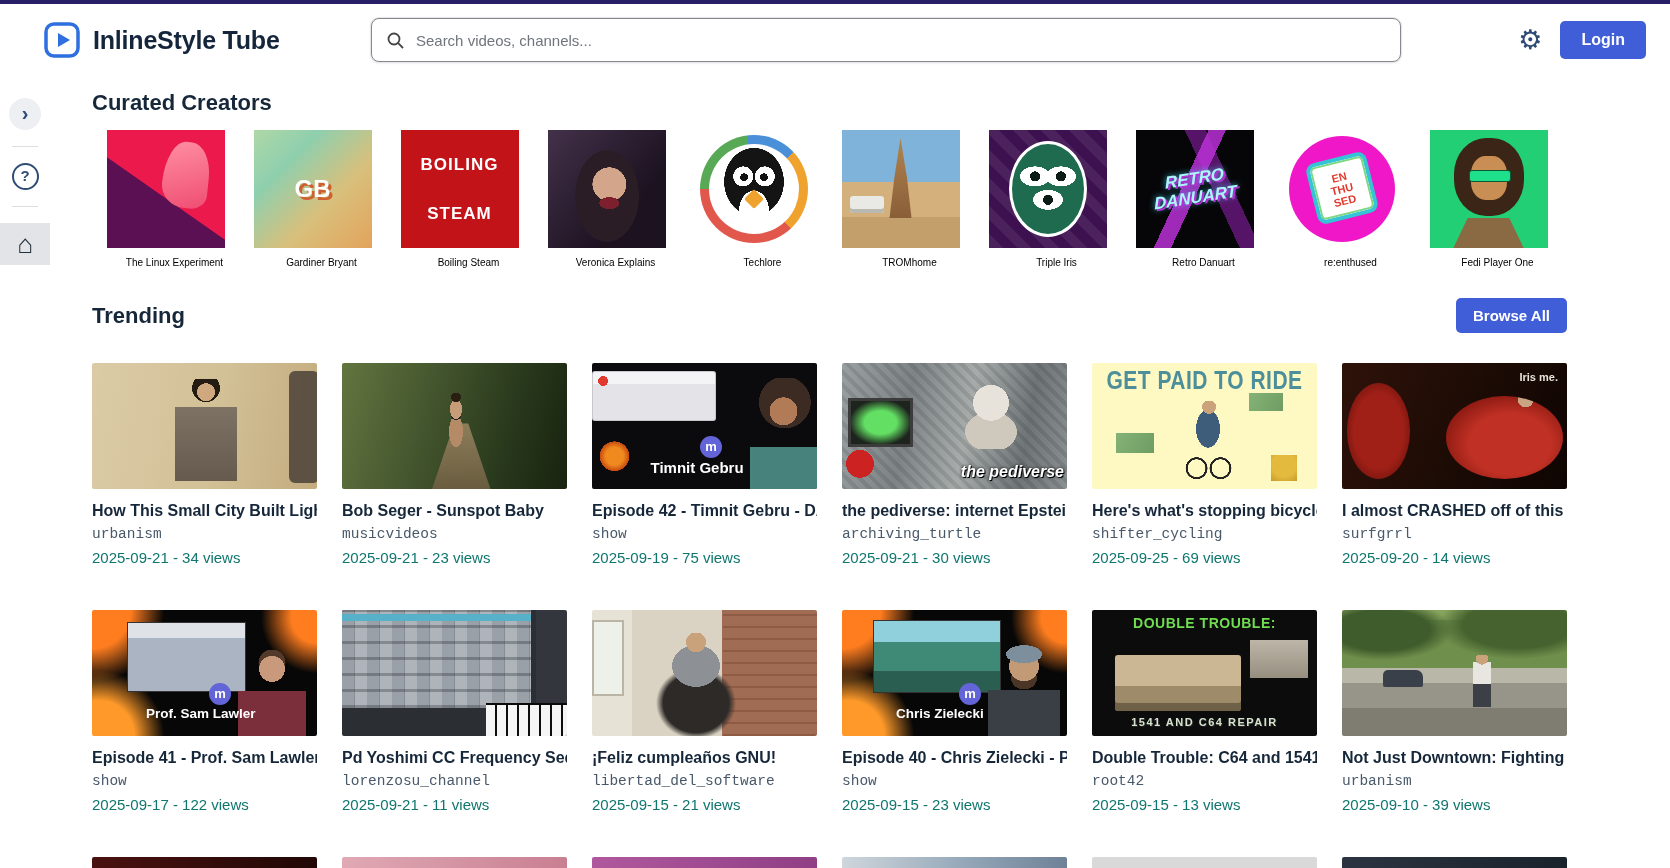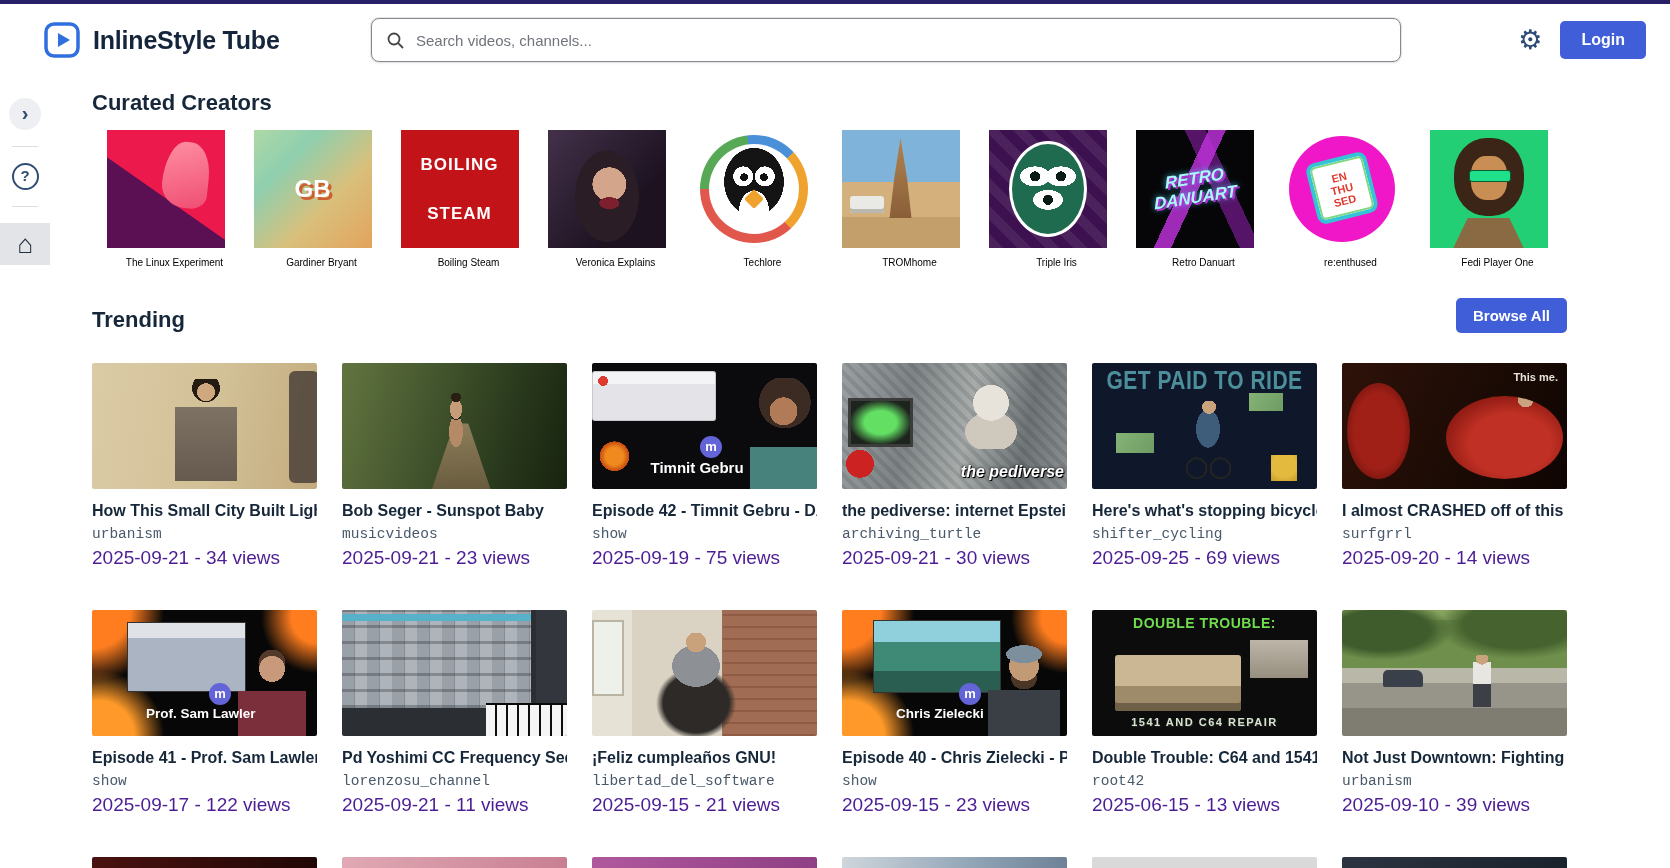--- a/index.html
+++ b/index.html
@@ -107,32 +107,32 @@
   .av9 .av-text { color:#e03a2e; font-size:11px; line-height:1.1; transform:rotate(-14deg); }
   .av10 { background:#23cf74; }
   .av10 .s1 { left:24px; top:8px; width:70px; height:78px; background:#3a2516; border-radius:46%; }
   .av10 .s2 { left:41px; top:26px; width:36px; height:44px; background:#c98e54; border-radius:40%; }
   .av10 .s2::after { content:""; position:absolute; left:-2px; top:14px; width:40px; height:10px;
     background:#1fe08a; border:1.5px solid #0b5a36; border-radius:3px; }
   .av10::after { content:""; position:absolute; left:19px; bottom:0; width:80px; height:30px;
     background:#8a6a42; clip-path:polygon(6% 100%,24% 0,76% 0,94% 100%); }
 
   
-  .sec-head { display:flex; align-items:flex-end; justify-content:space-between; margin-top:30px; width:1475px; }
+  .sec-head { display:flex; align-items:center; justify-content:space-between; margin-top:30px; width:1475px; }
   .browse { background:#3f5ed7; color:#fff; font-size:15px; font-weight:700;
     padding:9px 17px; border-radius:5px; }
   .videos-grid { display:grid; grid-template-columns:repeat(6,225px); column-gap:25px; row-gap:44px;
     margin-top:30px; width:1475px; }
   .vcard { cursor:pointer; }
   .thumb { position:relative; width:225px; height:126px; overflow:hidden; border-radius:2px; background:#ccc; }
   .thumb i { position:absolute; display:block; }
   .vtitle { margin-top:12px; font-size:16px; font-weight:700; color:#16273a; line-height:20px;
     white-space:nowrap; overflow:hidden; }
   .vchannel { margin-top:4px; font-size:14.5px; color:#49596a; line-height:18px; white-space:nowrap; overflow:hidden;font-family:Liberation Mono, monospace; }
-  .vmeta { margin-top:6px; font-size:19px; color:#4c1d95; line-height:17px; white-space:nowrap; }
+  .vmeta { margin-top:6px; font-size:15px; color:#0f766e; line-height:17px; white-space:nowrap; }
   .ov { position:absolute; font-weight:700; color:#fff; white-space:nowrap; z-index:4; }
   .ov2 { position:absolute; white-space:nowrap; z-index:4; }
   .m-badge { position:absolute; left:52%; top:58%; width:22px; height:22px; border-radius:50%;
     background:#6364d8; color:#fff; font-weight:700; font-size:13px; line-height:22px; text-align:center; z-index:5; }
 
   .t1 { background:linear-gradient(100deg,#dbcba6 0%,#d2c096 55%,#c3ab7e 100%); }
   .t1 .d1 { left:37%; top:13%; width:62px; height:102px;
     background-image:
       radial-gradient(circle 9px at 50% 13%, #cfa87f 0 99%, transparent),
       radial-gradient(circle 14px at 50% 9%, #241b13 0 99%, transparent),
@@ -171,21 +171,21 @@
       linear-gradient(100deg,#9aa0a2,#7e8486 30%,#a7acab 55%,#6f7577 80%,#8b9092); }
   .t4 .d1 { left:4%; top:30%; width:26%; height:34%;
     background:radial-gradient(#63e063 0 38%, #1d241d 75%); box-shadow:0 0 0 3px #3c3c3c; }
   .t4 .d2 { right:22%; top:16%; width:24%; height:52%;
     background-image:
       radial-gradient(circle 18px at 50% 30%, #e8e3da 0 99%, transparent),
       radial-gradient(ellipse 26px 20px at 50% 74%, #cfc9bd 0 99%, transparent); }
   .t4 .ov { right:3px; bottom:8px; font-size:16px; font-style:italic;
     text-shadow:0 0 3px #000, 1px 1px 0 #000; }
 
-  .t5 { background:#0f172a; }
+  .t5 { background:#fef9c3; }
   .t5 .ov { top:5px; left:50%; transform:translateX(-50%) scaleY(1.22);
     color:#4d8e9b; font-size:21px; font-weight:800; letter-spacing:.5px; }
   .t5 .d1 { left:40%; top:30%; width:52px; height:84px;
     background-image:
       radial-gradient(circle 7px at 52% 7%, #caa27c 0 99%, transparent),
       radial-gradient(ellipse 12px 19px at 50% 33%, #3e5d7a 0 99%, transparent),
       radial-gradient(circle 15px at 28% 80%, transparent 58%, #222 60% 72%, transparent 74%),
       radial-gradient(circle 15px at 74% 80%, transparent 58%, #222 60% 72%, transparent 74%); }
   .t5 .d2 { inset:0;
     background-image:
@@ -458,21 +458,21 @@
       </div>
       <h3 class="vtitle">Here's what's stopping bicycle c</h3>
       <div class="vchannel">shifter_cycling</div>
       <div class="vmeta">2025-09-25 - 69 views</div>
     </article>
 
     <article class="vcard">
       <div class="thumb t6">
         <i class="d1"></i>
           <i class="d2"></i>
-        <span class="ov">This me.</span>
+        <span class="ov">Iris me.</span>
       </div>
       <h3 class="vtitle">I almost CRASHED off of this bul</h3>
       <div class="vchannel">surfgrrl</div>
       <div class="vmeta">2025-09-20 - 14 views</div>
     </article>
 
     <article class="vcard">
       <div class="thumb t7">
         <i class="d1"></i>
           <i class="d2"></i>
@@ -518,21 +518,21 @@
 
     <article class="vcard">
       <div class="thumb t11">
         <i class="d1"></i>
           <i class="d2"></i>
         <span class="ov">DOUBLE TROUBLE:</span>
         <span class="ov2">1541 AND C64 REPAIR</span>
       </div>
       <h3 class="vtitle">Double Trouble: C64 and 1541 R</h3>
       <div class="vchannel">root42</div>
-      <div class="vmeta">2025-06-15 - 13 views</div>
+      <div class="vmeta">2025-09-15 - 13 views</div>
     </article>
 
     <article class="vcard">
       <div class="thumb t12">
           <i class="d1"></i>
           <i class="d2"></i>
         </div>
       <h3 class="vtitle">Not Just Downtown: Fighting To</h3>
       <div class="vchannel">urbanism</div>
       <div class="vmeta">2025-09-10 - 39 views</div>

